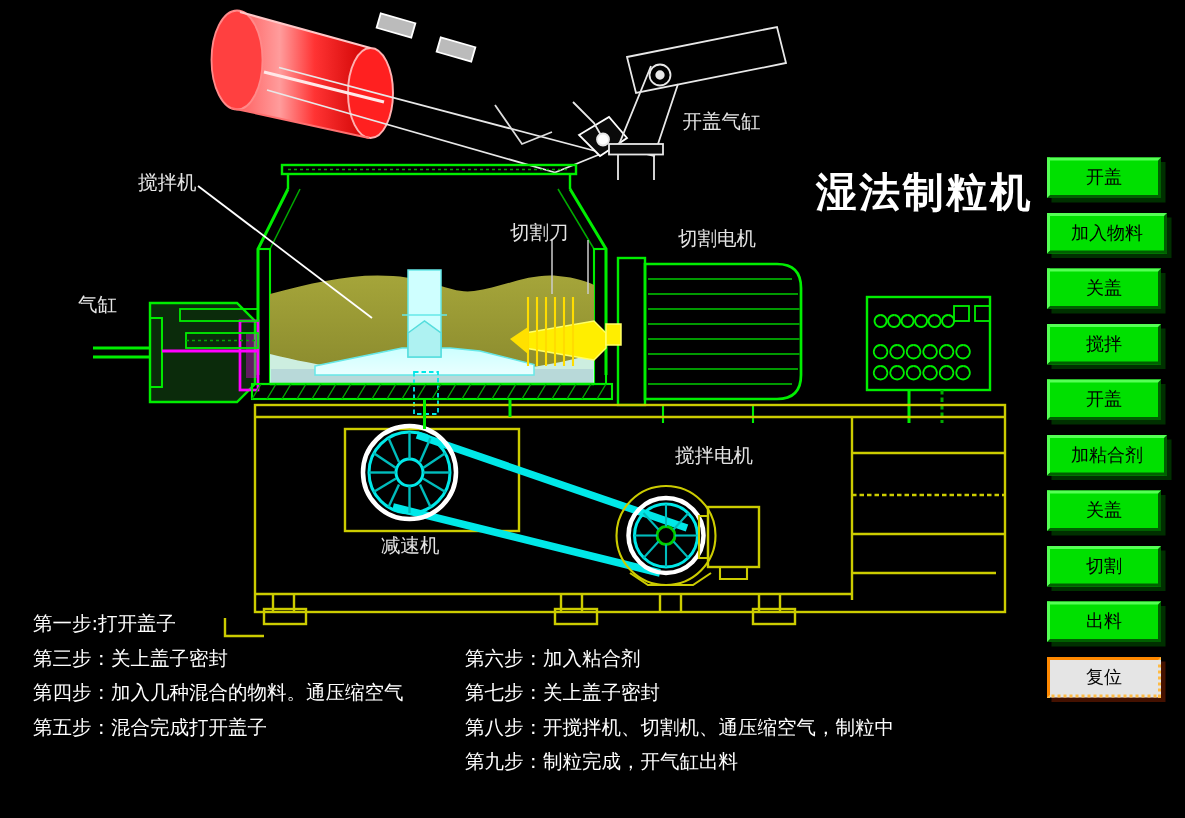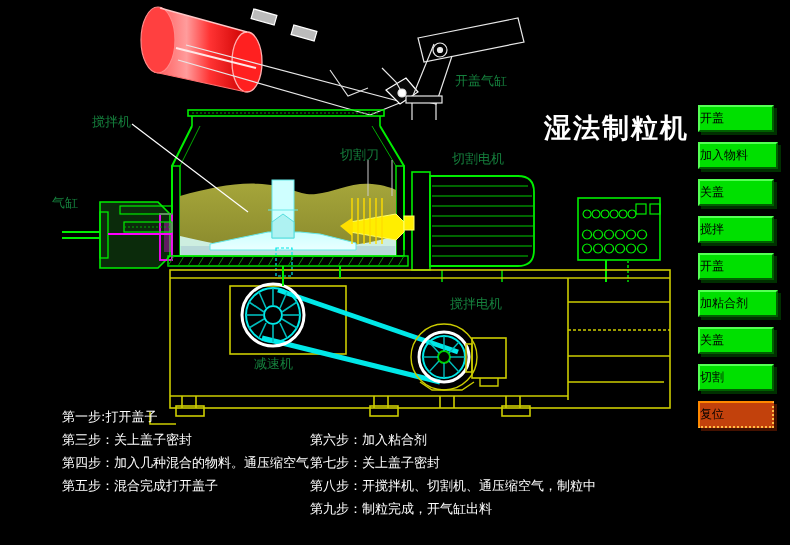--- a/index.html
+++ b/index.html
@@ -7,60 +7,60 @@
   body{
     width:790px;height:545px;overflow:hidden;position:relative;
     font-family:"DejaVu Sans","Liberation Sans",sans-serif;
     color:#fff;
   }
   #stage{position:absolute;left:0;top:0;width:790px;height:545px;background:#000;}
   #stage svg{position:absolute;left:0;top:0;}
 
   
   .lbl{
-    position:absolute;color:#15803d;font-size:13px;line-height:14px;
+    position:absolute;color:#e5e5e5;font-size:13px;line-height:14px;
     white-space:nowrap;letter-spacing:0px;
     font-family:Liberation Serif, serif;
   }
   .title{
     position:absolute;color:#ffffff;font-size:27px;font-weight:bold;
     white-space:nowrap;letter-spacing:2px;
   }
 
   
   #buttons{position:absolute;left:698px;top:105px;width:84px;}
   .btn{
     position:relative;width:72px;height:23px;margin-bottom:10px;
     background:#00e000;
     border-top:2px solid #55ff55;
     border-left:2px solid #55ff55;
     border-right:2px solid #006000;
     border-bottom:2px solid #006000;
     box-shadow:3px 3px 0 0 #003000;
-    color:#000;font-size:12px;line-height:23px;
+    color:#000;font-size:12px;line-height:23px;text-align:center;
     white-space:nowrap;cursor:pointer;
     font-family:"DejaVu Sans","Liberation Sans",sans-serif;
   }
   .btn.wide{width:76px;}
   .btn.reset{
-    background:#c2410c;color:#000;
+    background:#e5e5e5;color:#000;
     border-top:2px solid #ff8800;
     border-left:2px solid #ff8800;
     border-right:2px dotted #ffbb44;
     border-bottom:2px dotted #ffbb44;
     box-shadow:3px 3px 0 0 #441100;
   }
 
   
   .steps{position:absolute;}
   .steps .step{
     color:#ffffff;font-size:13px;line-height:23px;white-space:nowrap;
     font-family:"DejaVu Sans","Liberation Sans",sans-serif;
   }
-  #steps-left{left:22px;top:405px;margin-left:40px;}
+  #steps-left{left:22px;top:405px;}
   #steps-right{left:310px;top:428px;}
 </style>
 </head>
 <body>
 
 <div id="stage">
 
   <svg width="790" height="545" viewBox="0 0 790 545">
     <defs>
       <linearGradient id="lidgrad" x1="0" y1="0" x2="1" y2="0">
@@ -348,20 +348,21 @@
 
   <div id="buttons">
     <div class="btn">开盖</div>
     <div class="btn wide">加入物料</div>
     <div class="btn">关盖</div>
     <div class="btn">搅拌</div>
     <div class="btn">开盖</div>
     <div class="btn wide">加粘合剂</div>
     <div class="btn">关盖</div>
     <div class="btn">切割</div>
+    <div class="btn">出料</div>
     <div class="btn reset">复位</div>
   </div>
 
   <div class="steps" id="steps-left">
     <div class="step">第一步:打开盖子</div>
     <div class="step">第三步：关上盖子密封</div>
     <div class="step">第四步：加入几种混合的物料。通压缩空气</div>
     <div class="step">第五步：混合完成打开盖子</div>
   </div>
 

